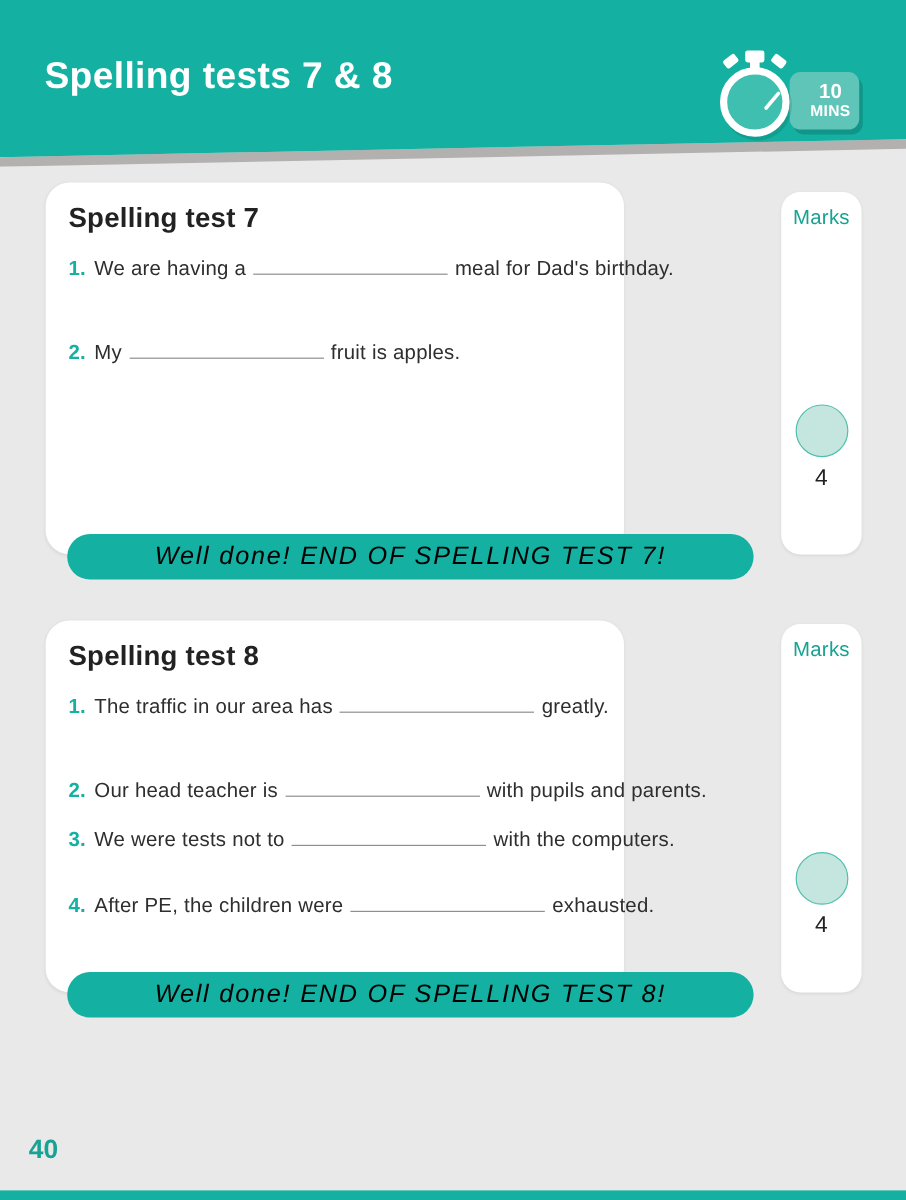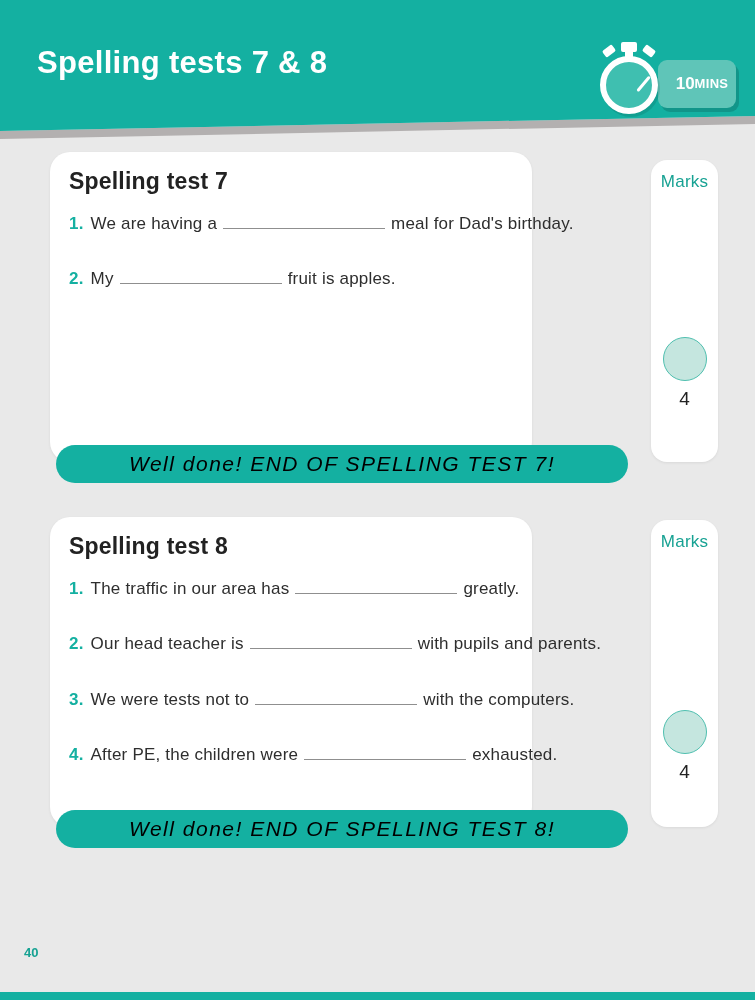--- a/index.html
+++ b/index.html
@@ -35,24 +35,24 @@
     z-index:1;
   }
   .page-title{
     position:absolute;left:37px;top:45px;
     color:#fff;font-size:31px;font-weight:bold;letter-spacing:.3px;
     z-index:3;
   }
   
   .timer{position:absolute;left:592px;top:38px;width:160px;height:95px;z-index:4;}
   .timer-badge{
-    position:absolute;left:66px;top:22px;width:78px;height:48px;
+    position:absolute;left:66px;top:22px;width:58px;height:48px;
     background:var(--teal-light);border-radius:9px;
     box-shadow:3px 4px 0 rgba(0,0,0,.15);
-    display:flex;flex-direction:row;align-items:center;justify-content:center;
+    display:flex;flex-direction:column;align-items:center;justify-content:center;
     color:#fff;font-weight:bold;line-height:1.05;
     padding-left:10px;
   }
   .timer-mins-num{font-size:17px;}
   .timer-mins-unit{font-size:13px;letter-spacing:.3px;}
   .sw-circle{
     position:absolute;left:8px;top:18px;width:58px;height:58px;
     border:6px solid #fff;border-radius:50%;
     background:#3fbfb0;
     box-shadow:2px 3px 0 rgba(0,0,0,.10);
@@ -65,33 +65,32 @@
   .sw-crown{position:absolute;left:29px;top:4px;width:16px;height:10px;background:#fff;border-radius:2px;}
   .sw-crown-stem{position:absolute;left:33px;top:13px;width:8px;height:6px;background:#fff;}
   .sw-btn-l{position:absolute;left:11px;top:9px;width:12px;height:8px;background:#fff;border-radius:2px;transform:rotate(-38deg);}
   .sw-btn-r{position:absolute;left:51px;top:9px;width:12px;height:8px;background:#fff;border-radius:2px;transform:rotate(38deg);}
   
   .card{
     position:absolute;left:38px;width:482px;height:310px;
     background:#fff;border-radius:20px;
     box-shadow:0 1px 3px rgba(0,0,0,.07);
     z-index:2;
-    margin-left:12px;
   }
   .card-1{top:152px;}
   .card-2{top:517px;}
   .card-title{
     position:absolute;left:19px;top:16px;
     font-size:23px;font-weight:bold;color:#222;letter-spacing:.2px;
   }
   .item{
     position:absolute;left:19px;white-space:nowrap;
     font-size:17px;color:var(--ink);letter-spacing:.2px;
   }
-  .item-1{top:62px;} .item-2{top:117px;} .item-3{top:173px;} .item-4{top:228px;}
+  .item-1{top:62px;} .item-2{top:132px;} .item-3{top:173px;} .item-4{top:228px;}
   .item-num{color:var(--teal);font-weight:bold;margin-right:7px;}
   .blank{
     display:inline-block;width:162px;height:13px;
     border-bottom:1.6px solid var(--line);
     margin:0 6px;vertical-align:baseline;
   }
   
   .pill{
     position:absolute;left:56px;width:572px;height:38px;
     background:var(--teal);border-radius:19px;
@@ -122,21 +121,21 @@
   .marks-2 .marks-circle{top:190px;}
   .marks-value{
     position:absolute;left:0;width:100%;text-align:center;
     font-size:19px;color:#222;
   }
   .marks-1 .marks-value{top:228px;}
   .marks-2 .marks-value{top:241px;}
   
   .page-number{
     position:absolute;left:24px;top:945px;
-    color:var(--teal-dark);font-size:13px;font-weight:bold;
+    color:var(--teal-dark);font-size:22px;font-weight:bold;
   }
   .bottom-bar{
     position:absolute;left:0;bottom:0;width:755px;height:8px;
     background:var(--teal);
   }
 </style>
 </head>
 <body>
 
 <div class="header-gray"></div>

